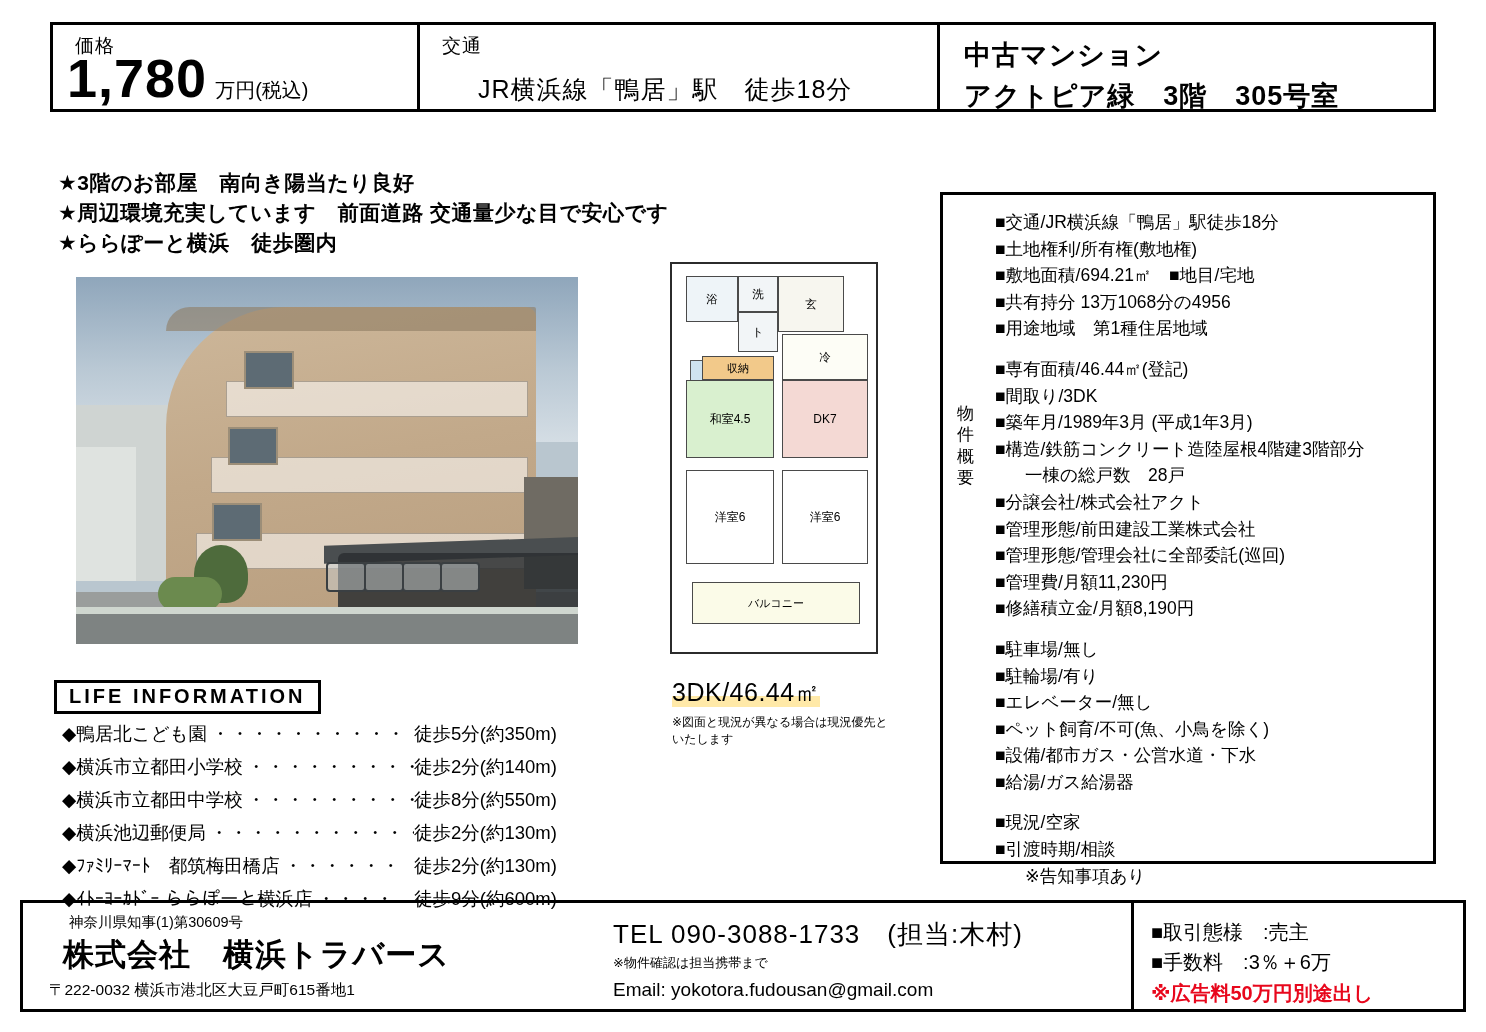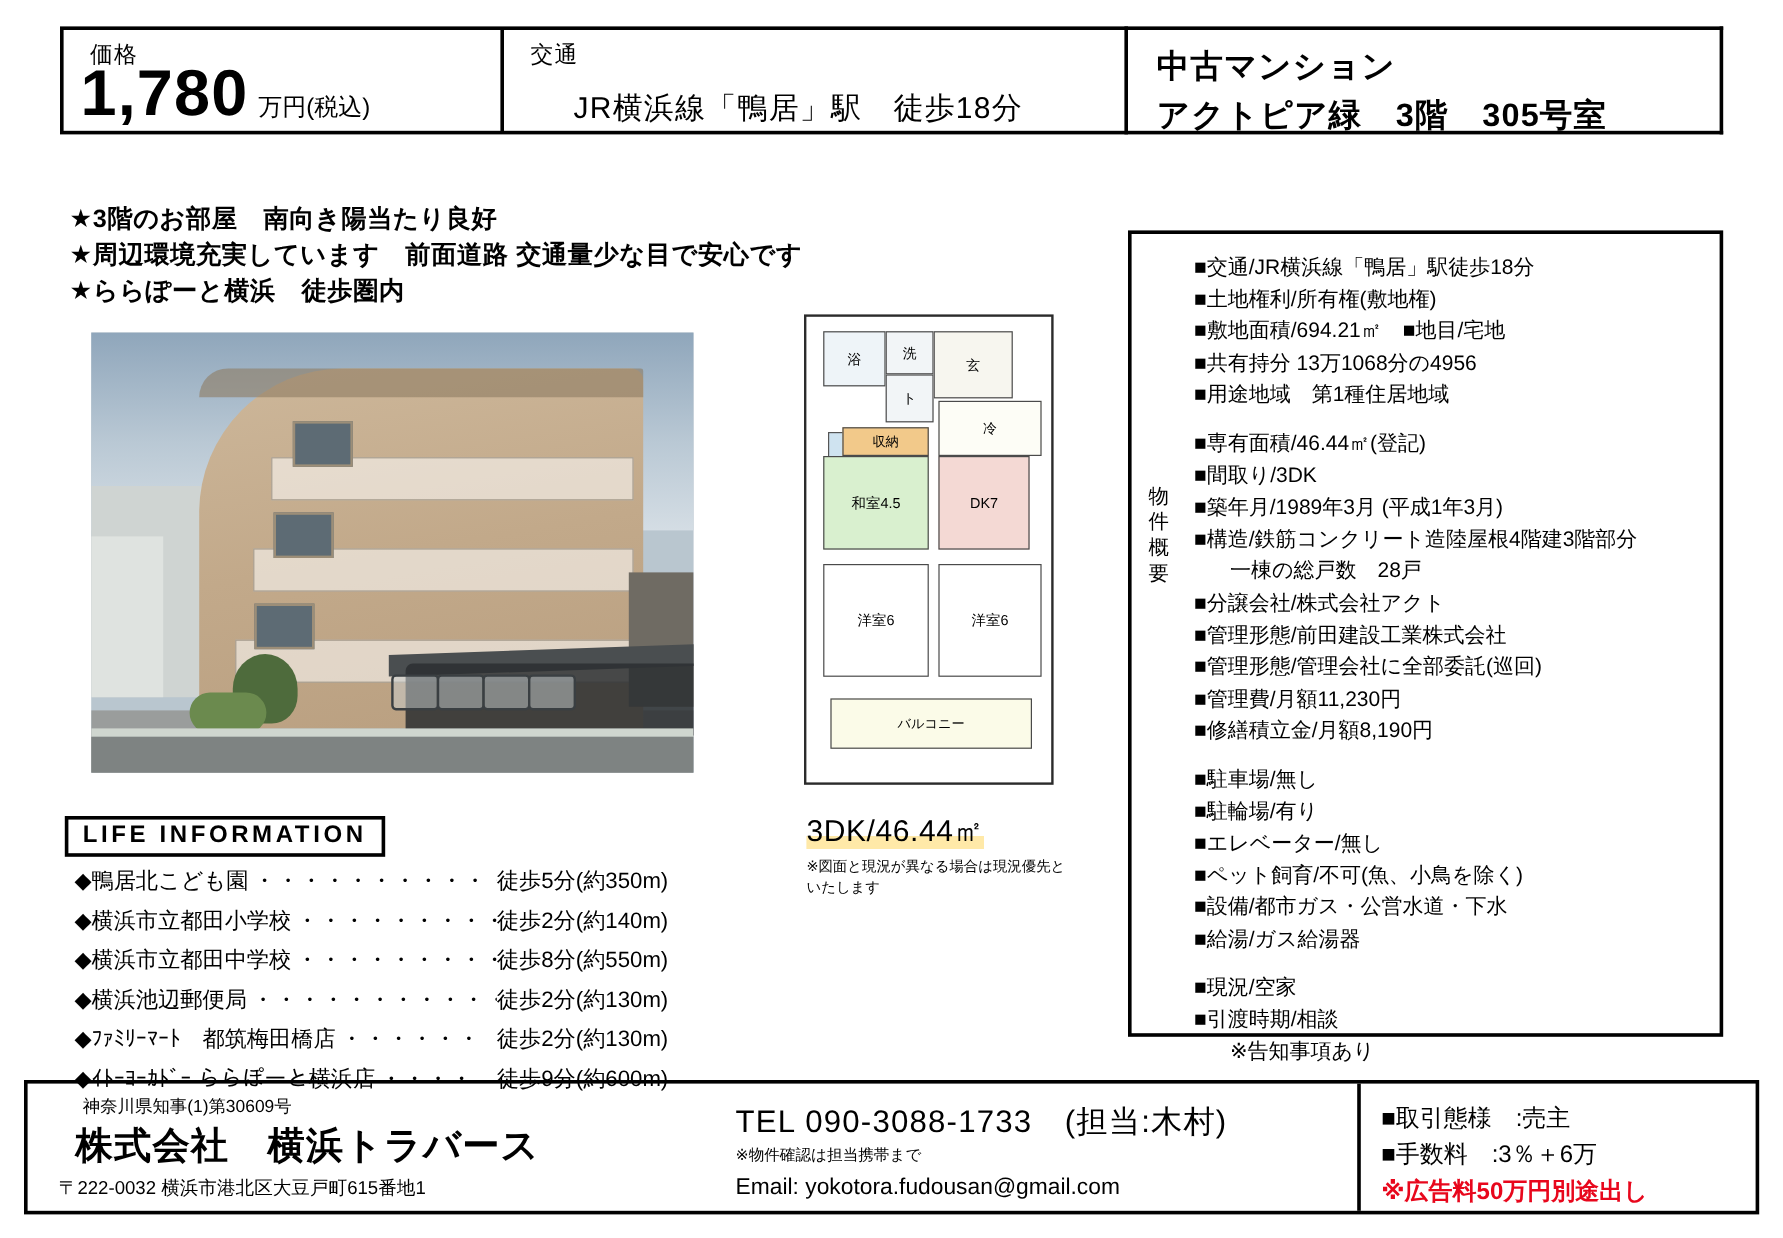--- a/index.html
+++ b/index.html
@@ -75,21 +75,21 @@
   .fp{position:absolute;left:662px;top:252px;width:226px;height:420px;}
   .fp-outer{position:absolute;left:8px;top:10px;width:208px;height:392px;border:2px solid #2b2b2b;background:#fff;box-sizing:border-box;}
   .fr{position:absolute;box-sizing:border-box;border:1px solid #4a4a4a;font-size:11.5px;
       display:flex;align-items:center;justify-content:center;}
   .fp-entry{left:106px;top:12px;width:66px;height:56px;background:#f7f6ef;}
   .fp-bath{left:14px;top:12px;width:52px;height:46px;background:#eef4f8;}
   .fp-wash{left:66px;top:12px;width:40px;height:36px;background:#f2f5f7;}
   .fp-toilet{left:66px;top:48px;width:40px;height:40px;background:#f2f5f7;}
   .fp-closet{left:30px;top:92px;width:72px;height:24px;background:#f2c98a;font-size:11px;}
   .fp-wa{left:14px;top:116px;width:88px;height:78px;background:#d9f0cf;font-size:12px;}
-  .fp-dk{left:110px;top:116px;width:76px;height:78px;background:#f4d9d4;font-size:12px;}
+  .fp-dk{left:110px;top:116px;width:86px;height:78px;background:#f4d9d4;font-size:12px;}
   .fp-kit{left:110px;top:70px;width:86px;height:46px;background:#fdfdf6;}
   .fp-y1{left:14px;top:206px;width:88px;height:94px;background:#fff;font-size:12px;}
   .fp-y2{left:110px;top:206px;width:86px;height:94px;background:#fff;font-size:12px;}
   .fp-balcony{left:20px;top:318px;width:168px;height:42px;background:#fbfbe8;font-size:11px;}
   .fp-sink{position:absolute;left:18px;top:96px;width:40px;height:22px;border:1px solid #555;background:#cfe3f0;}
   .fp-cap{position:absolute;left:10px;top:424px;font-size:25px;font-weight:normal;letter-spacing:0.5px;
           background:linear-gradient(transparent 62%, #ffe9a8 62%, #ffe9a8 95%, transparent 95%);}
   .fp-note{position:absolute;left:10px;top:462px;font-size:12px;letter-spacing:0px;}
 
   

